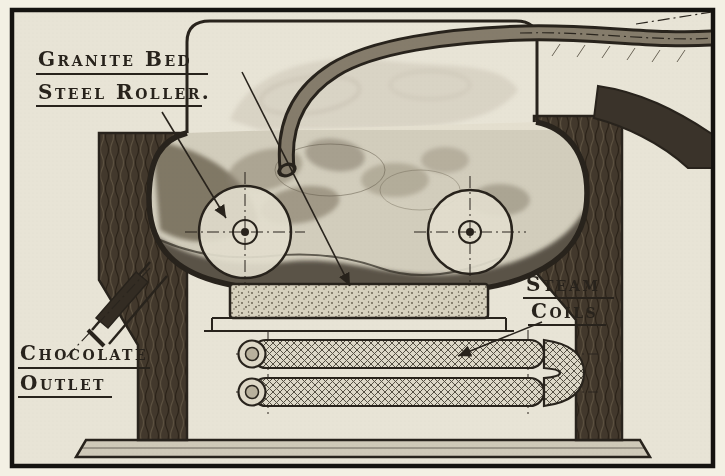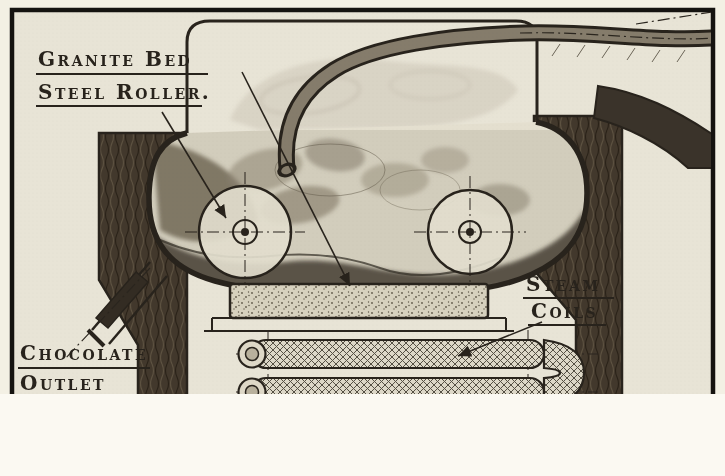--- a/index.html
+++ b/index.html
@@ -1,18 +1,18 @@
 <!DOCTYPE html>
 <html><head>
 <meta charset="utf-8">
 <style>
   html,body{margin:0;padding:0;background:#fbf9f2;}
   .figure{
     position:relative;
-    width:725px;height:394px;
+    width:725px;height:476px;
     background:#f3f0e4;
     overflow:hidden;
     font-family:"Liberation Serif", serif;
     text-align:center;
   }
   svg{display:block;}
   .label-text{
     font-family:"DejaVu Serif", serif;
     font-variant:small-caps;
     font-weight:600;

